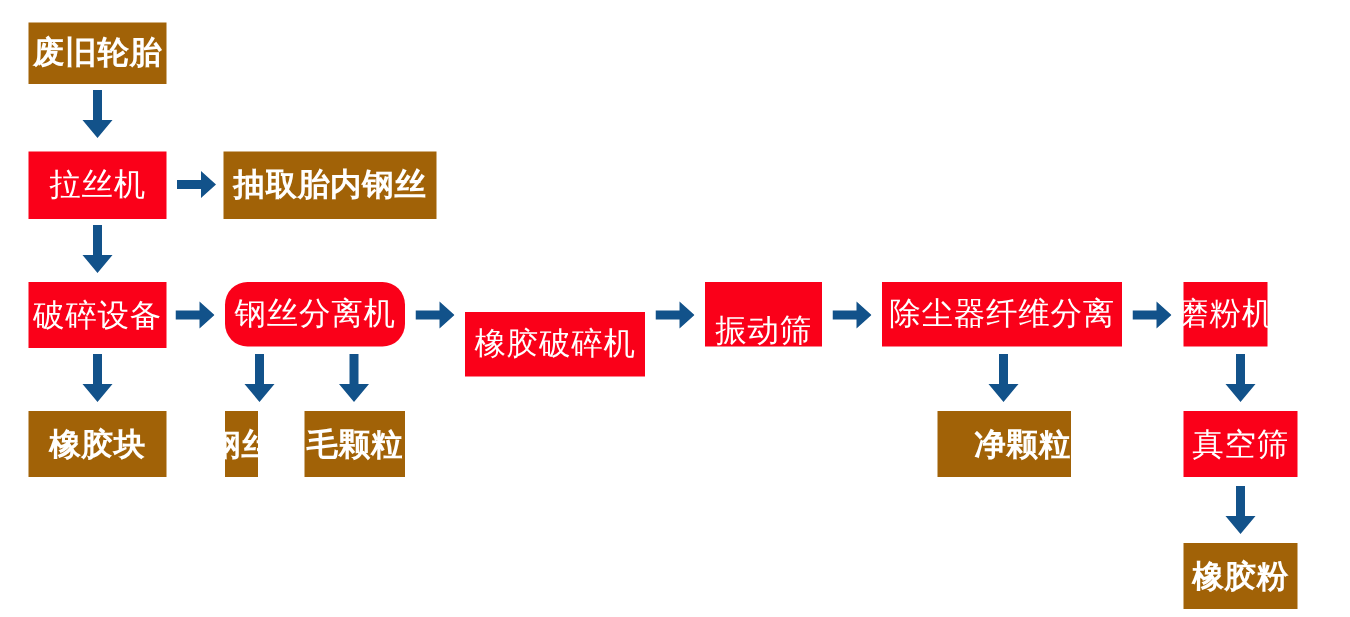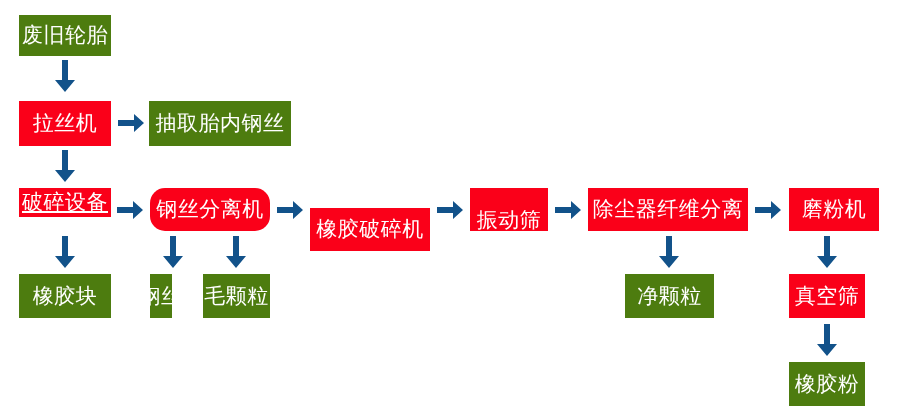--- a/index.html
+++ b/index.html
@@ -22,21 +22,21 @@
     justify-content: center;
     color: #ffffff;
     font-size: 21px;
     font-weight: 400;
     letter-spacing: 0.5px;
     line-height: 1;
     white-space: nowrap;
     box-sizing: border-box;
     user-select: none;
   }
-  .node.blue { background: #4d7c0f; }
+  .node.blue { background: #a16207; font-weight: bold; }
   .node.red  { background: #fa0019; }
 
   .arrow {
     position: absolute;
     color: #12528a;
   }
   .arrow svg { display: block; }
 </style>
 </head>
 <body>
@@ -114,48 +114,48 @@
     </div>
     <div class="node blue" style="left: 19px; top: 15px; width: 92px; height: 41px;">
       <span>废旧轮胎</span>
     </div>
     <div class="node red" style="left: 19px; top: 101px; width: 92px; height: 45px;">
       <span>拉丝机</span>
     </div>
     <div class="node blue" style="left: 149px; top: 101px; width: 142px; height: 45px;">
       <span>抽取胎内钢丝</span>
     </div>
-    <div class="node red" style="left: 19px; top: 188px; width: 92px; height: 29px; text-decoration: underline;">
+    <div class="node red" style="left: 19px; top: 188px; width: 92px; height: 44px;">
       <span>破碎设备</span>
     </div>
     <div class="node red" style="left: 150px; top: 188px; width: 120px; height: 43px; border-radius: 15px;">
       <span>钢丝分离机</span>
     </div>
     <div class="node red" style="left: 310px; top: 188px; width: 120px; height: 43px; margin-top: 20px;">
       <span>橡胶破碎机</span>
     </div>
     <div class="node red" style="left: 470px; top: 188px; width: 78px; height: 43px; align-items: flex-end;">
       <span>振动筛</span>
     </div>
     <div class="node red" style="left: 588px; top: 188px; width: 160px; height: 43px;">
       <span>除尘器纤维分离</span>
     </div>
-    <div class="node red" style="left: 789px; top: 188px; width: 90px; height: 43px;">
+    <div class="node red" style="left: 789px; top: 188px; width: 56px; height: 43px;">
       <span>磨粉机</span>
     </div>
     <div class="node blue" style="left: 19px; top: 274px; width: 92px; height: 44px;">
       <span>橡胶块</span>
     </div>
     <div class="node blue" style="left: 150px; top: 274px; width: 22px; height: 44px;">
       <span>钢丝</span>
     </div>
     <div class="node blue" style="left: 203px; top: 274px; width: 67px; height: 44px;">
       <span>毛颗粒</span>
     </div>
-    <div class="node blue" style="left: 625px; top: 274px; width: 89px; height: 44px;">
+    <div class="node blue" style="left: 625px; top: 274px; width: 89px; height: 44px; justify-content: flex-end;">
       <span>净颗粒</span>
     </div>
     <div class="node red" style="left: 789px; top: 274px; width: 76px; height: 44px;">
       <span>真空筛</span>
     </div>
     <div class="node blue" style="left: 789px; top: 362px; width: 76px; height: 44px;">
       <span>橡胶粉</span>
     </div>
   </div>
 

